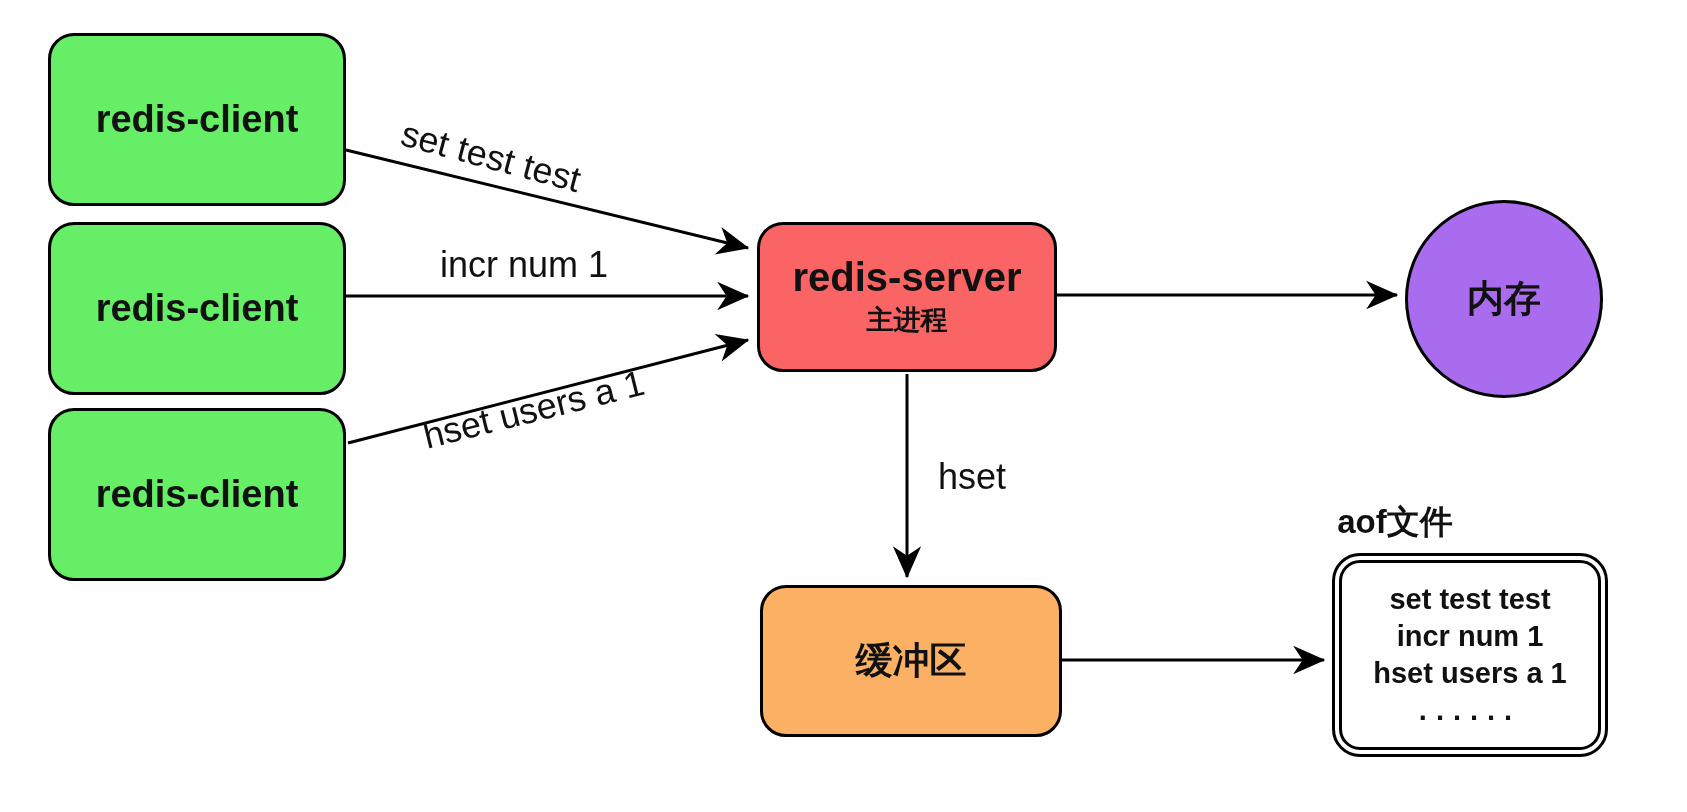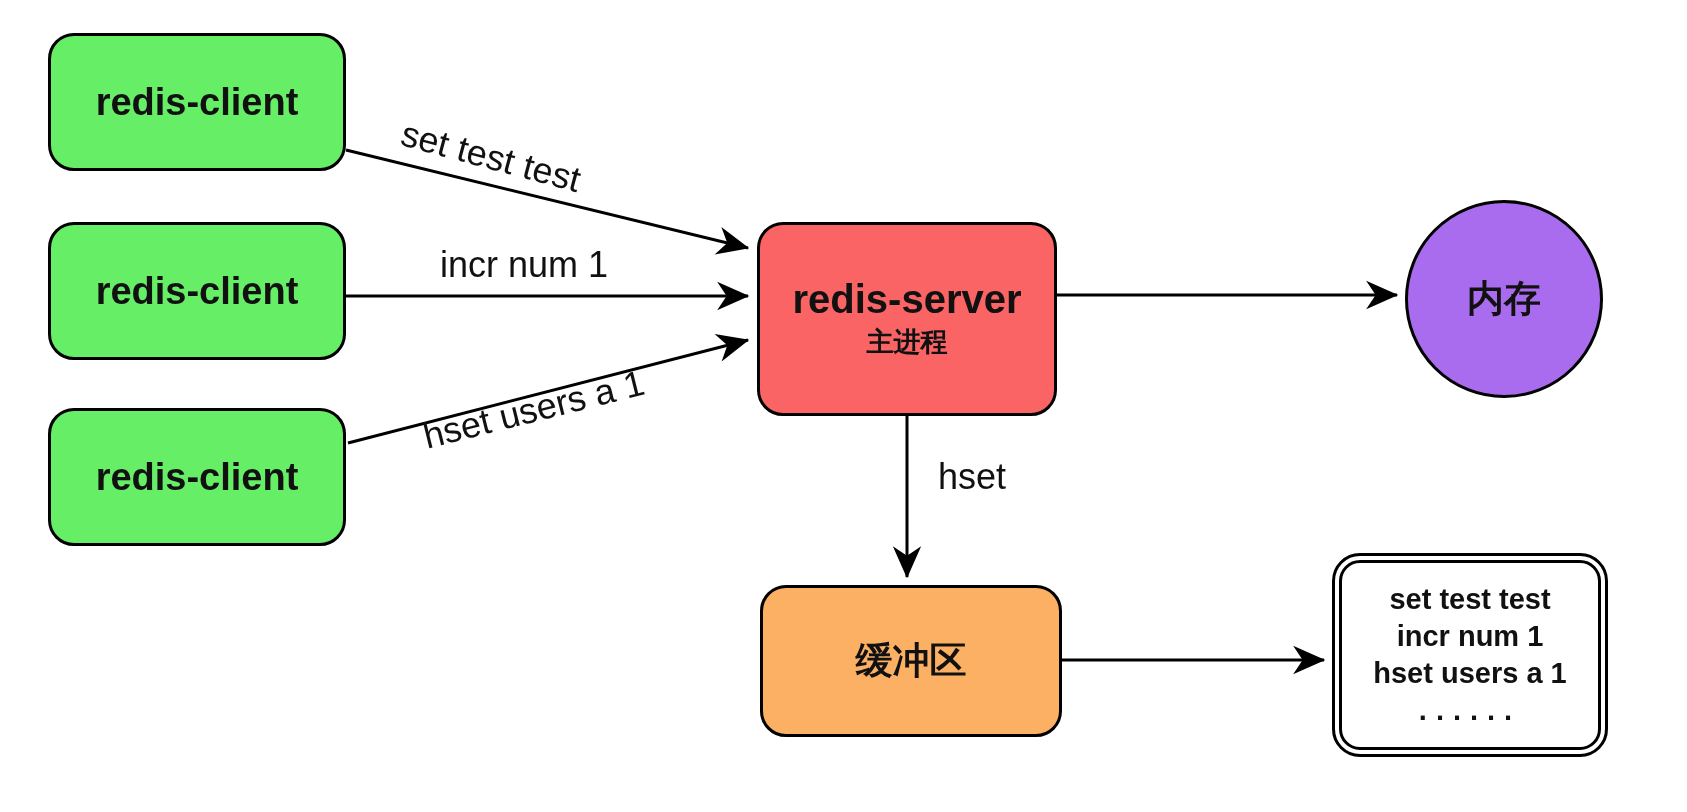--- a/index.html
+++ b/index.html
@@ -19,30 +19,30 @@
     border: 3.5px solid var(--color-stroke, #000);
     border-radius: 26px;
     display: flex;
     align-items: center;
     justify-content: center;
     flex-direction: column;
     box-sizing: border-box;
     text-align: center;
   }
   .client {
-    left: 48px; width: 298px; height: 138px;
+    left: 48px; width: 298px; height: 173px;
     background: var(--color-client, #66ee66);
     font-weight: bold; font-size: 38px; text-align: center;
   }
   #client-1 { top: 33px; }
   #client-2 { top: 222px; }
   #client-3 { top: 408px; }
 
   #server {
-    left: 757px; top: 222px; width: 300px; height: 194px;
+    left: 757px; top: 222px; width: 300px; height: 150px;
     background: var(--color-server, #fa6464);
   }
   #server .title { font-weight: bold; font-size: 40px; line-height: 46px; }
   #server .subtitle { font-weight: bold; font-size: 27px; line-height: 40px; }
 
   #buffer {
     left: 760px; top: 585px; width: 302px; height: 152px;
     background: var(--color-buffer, #fbb064);
     font-weight: bold; font-size: 37px;
   }
@@ -124,20 +124,21 @@
   </div>
 
   <div class="box" id="memory">
     <span>内存</span>
   </div>
 
   <div class="box" id="buffer">
     <span>缓冲区</span>
   </div>
 
+  <div class="edge-label" id="lbl-aof-title">aof文件</div>
 
   <div class="box" id="aof-box">
     <div id="aof-inner">
       <span class="aof-line">set test test</span>
       <span class="aof-line">incr num 1</span>
       <span class="aof-line">hset users a 1</span>
       <span class="aof-line aof-dots">......</span>
     </div>
   </div>
 

